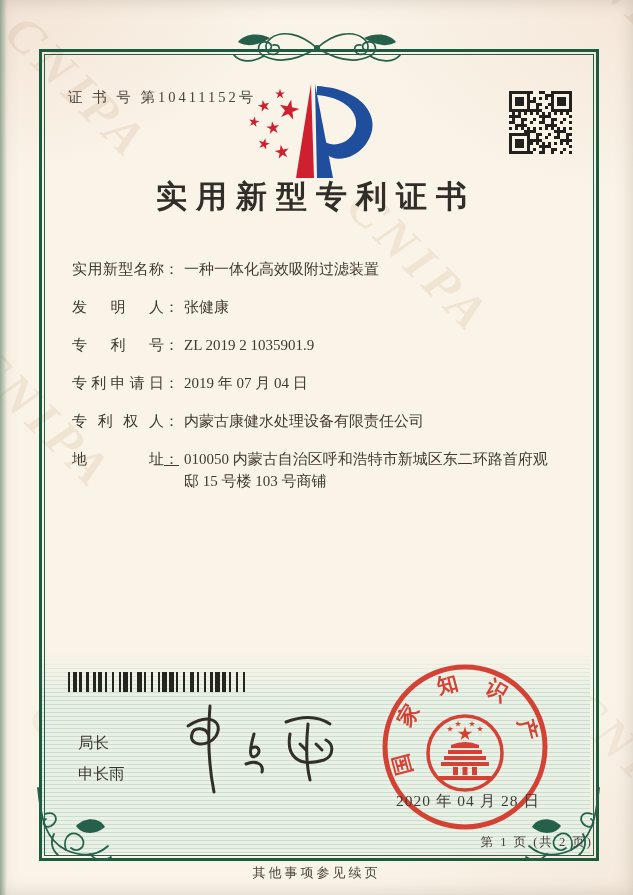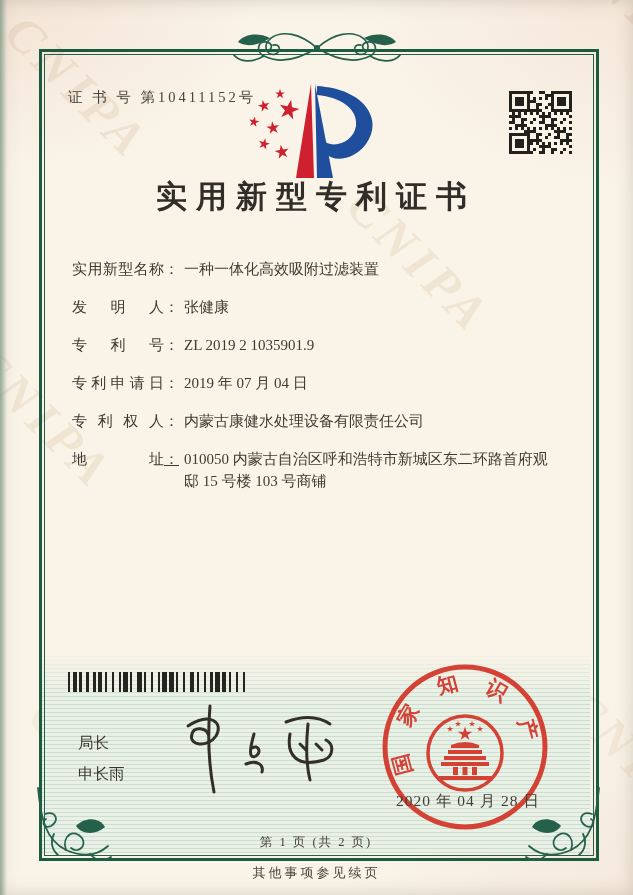--- a/index.html
+++ b/index.html
@@ -48,21 +48,21 @@
   .legal{position:absolute;left:68px;top:518px;width:506px;font-size:14.5px;line-height:26.5px;
     color:#514b3d;text-align:justify;z-index:10;}
   .legal p{margin:0;text-indent:2.1em;}
   .barcode{position:absolute;left:68px;top:672px;height:20px;font-size:0;z-index:10;}
   .barcode span{display:inline-block;height:100%;}
   .barcode .bar{background:#26241f;}
   .officer{position:absolute;left:78px;top:727px;font-size:15.5px;color:#3a362e;line-height:31px;z-index:10;}
   .signature{position:absolute;left:158px;top:700px;z-index:10;}
   .seal{position:absolute;left:377px;top:659px;z-index:11;opacity:.95;}
   .seal-date{position:absolute;left:396px;top:791px;font-size:15.5px;letter-spacing:1px;color:#403c34;z-index:12;}
-  .page-info{position:absolute;left:39px;top:834px;width:554px;text-align:center;font-size:12.5px;
+  .page-info{position:absolute;left:39px;top:834px;width:554px;text-align:right;font-size:12.5px;
     letter-spacing:2px;color:#46413a;z-index:10;}
   .footer-note{position:absolute;left:0;top:864px;width:633px;text-align:center;font-size:13px;
     letter-spacing:3px;color:#49443c;z-index:10;}
 </style>
 </head>
 <body>
 
 <div class="page">
 
   <div class="scan-edge"></div>

